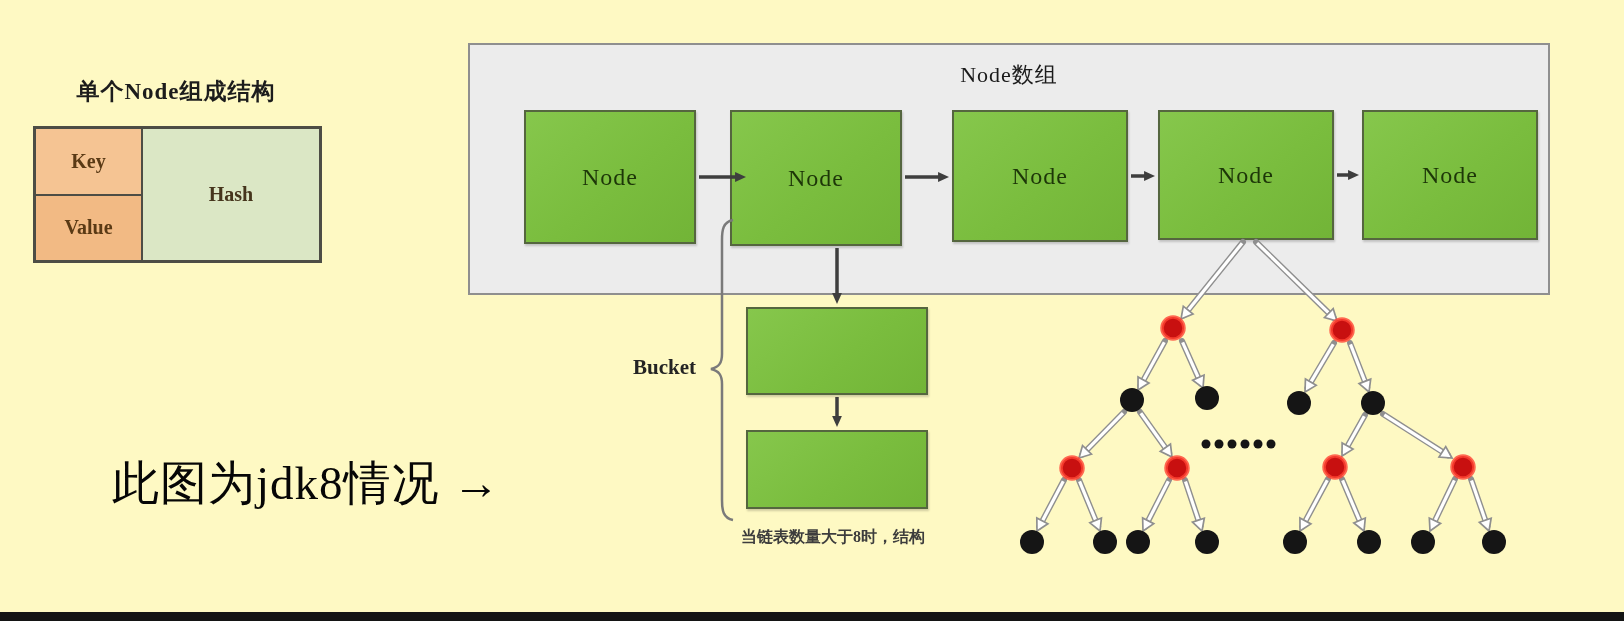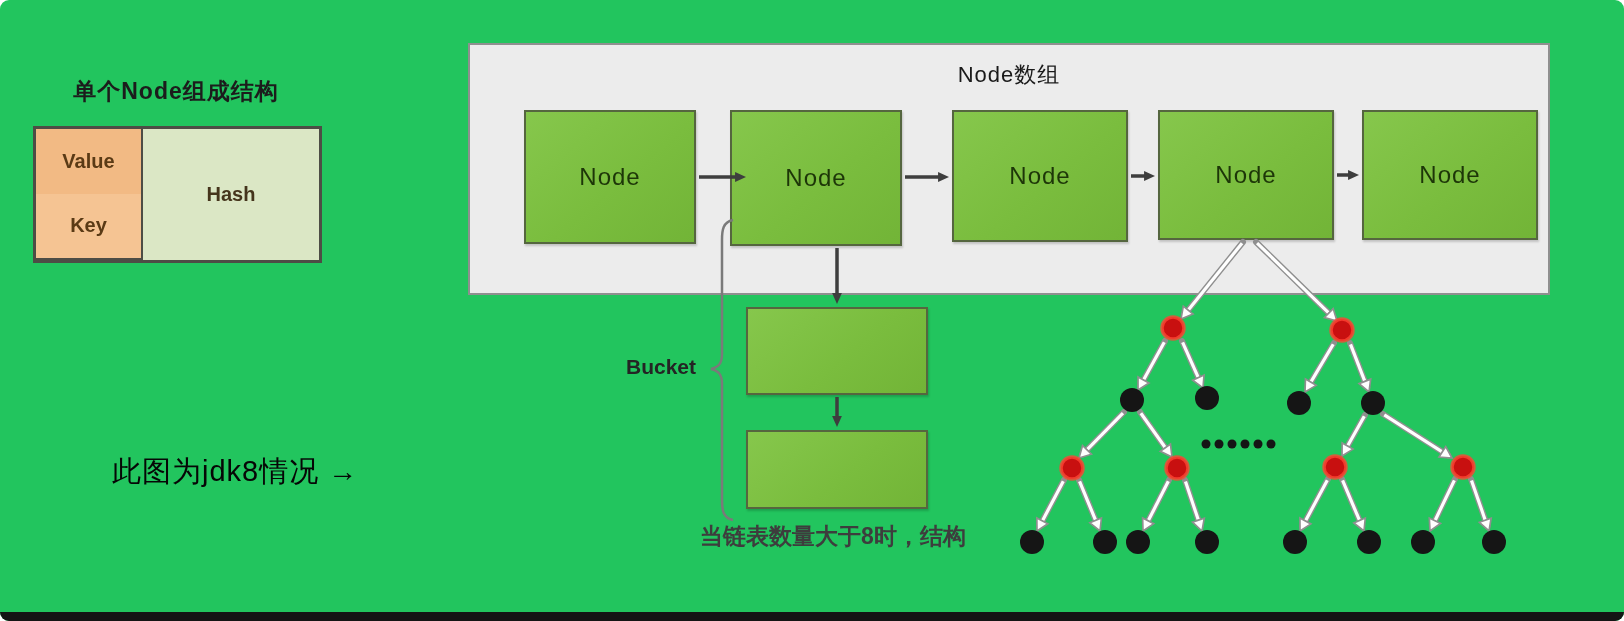--- a/index.html
+++ b/index.html
@@ -1,41 +1,40 @@
 <!DOCTYPE html>
 <html><head>
 <meta charset="utf-8">
 <style>
   html,body{margin:0;padding:0;background:#fff;}
   #stage{
     position:relative;width:1624px;height:621px;overflow:hidden;
-    background:#22c55e;
-    font-family:Liberation Sans, sans-serif;
-    border-radius:9px;
+    background:#fef9c3;
+    font-family:Liberation Serif, serif;
   }
   .abs{position:absolute;}
   
   .struct-title{
     left:20px;top:76px;width:312px;text-align:center;
     font-size:23px;font-weight:bold;color:#1c1c1c;letter-spacing:1px;
   }
   .struct-box{
     left:33px;top:126px;width:289px;height:137px;
     border:3px solid #4d4d45;box-sizing:border-box;display:flex;
     background:#dbe7c5;
   }
   .cell{display:flex;align-items:center;justify-content:center;
     font-size:20px;font-weight:bold;color:#45351c;box-sizing:border-box;}
   .cell-hash{width:87px;background:#dbe7c5;border-right:2px solid #4d4d45;}
   .mid-col{width:105px;display:flex;flex-direction:column;border-right:2px solid #4d4d45;}
   .cell-key{flex:1;background:#f5c493;border-bottom:2px solid #4d4d45;color:#5a3a15;}
   .cell-value{flex:1;background:#f2ba84;color:#5a3a15;}
   .cell-next{flex:1;background:#dbe7c5;}
   .jdk8-label{
-    left:112px;top:452px;font-size:29px;color:#060606;letter-spacing:1px;white-space:nowrap;
+    left:112px;top:452px;font-size:47px;color:#060606;letter-spacing:1px;white-space:nowrap;
   }
   
   .array-container{
     left:468px;top:43px;width:1082px;height:252px;box-sizing:border-box;
     background:#ececec;border:2px solid #8f8f8f;
   }
   .array-title{
     left:468px;top:60px;width:1082px;text-align:center;
     font-size:22px;color:#1a1a1a;letter-spacing:1px;
   }
@@ -45,36 +44,36 @@
     display:flex;align-items:center;justify-content:center;
     font-size:24px;color:#1d3608;letter-spacing:1px;
     box-shadow:1px 2px 2px rgba(0,0,0,0.18);
   }
   .bucket-label{
     left:586px;top:355px;width:110px;text-align:right;
     font-size:21px;font-weight:bold;color:#242424;
   }
   .caption{
     left:668px;top:521px;width:330px;text-align:center;
-    font-size:23px;font-weight:bold;color:#3d3d3d;line-height:31px;
+    font-size:16px;font-weight:bold;color:#3d3d3d;line-height:31px;
   }
   .footer-bar{left:0;bottom:0;width:1624px;height:9px;background:#141414;}
   svg.overlay{position:absolute;left:0;top:0;pointer-events:none;}
 </style>
 </head>
 <body>
 
 <div id="stage">
 
   <div class="abs struct-title">单个Node组成结构</div>
 
   <div class="abs struct-box">
     <div class="mid-col">
+      <div class="cell cell-key">Key</div>
       <div class="cell cell-value">Value</div>
-      <div class="cell cell-key">Key</div>
     </div>
     <div class="cell cell-next">Hash</div>
   </div>
 
   <div class="abs jdk8-label">此图为jdk8情况 →</div>
 
   <div class="abs array-container"></div>
   <div class="abs array-title">Node数组</div>
 
   <div class="abs bucket-label">Bucket</div>

